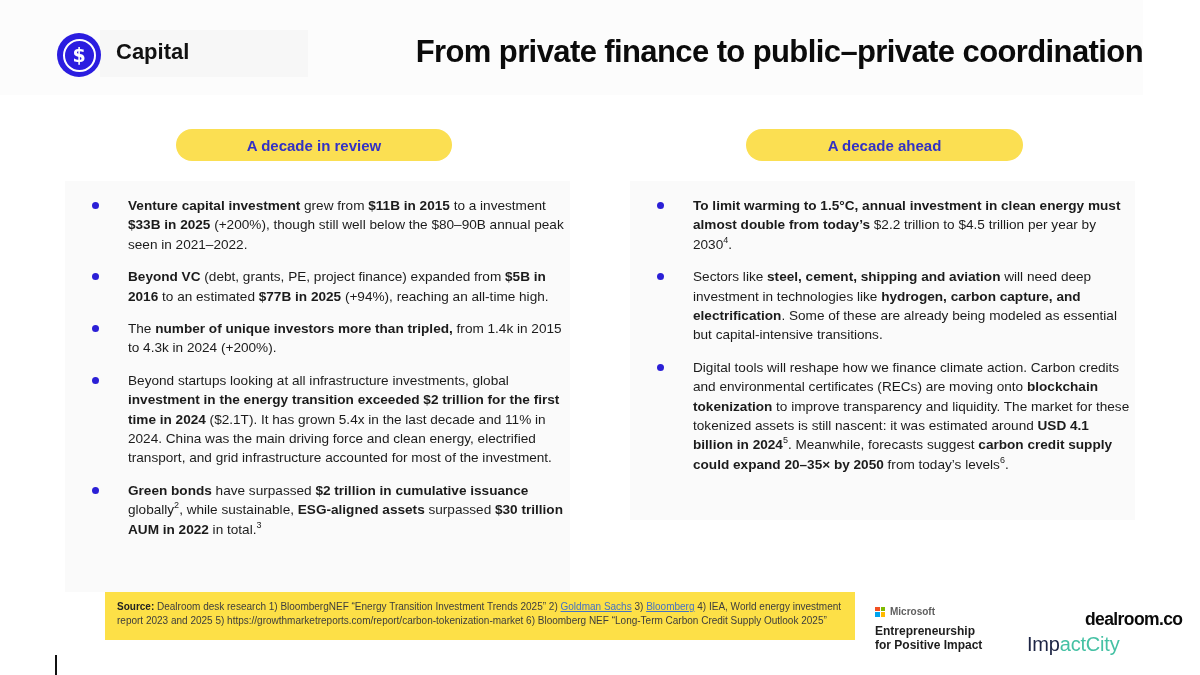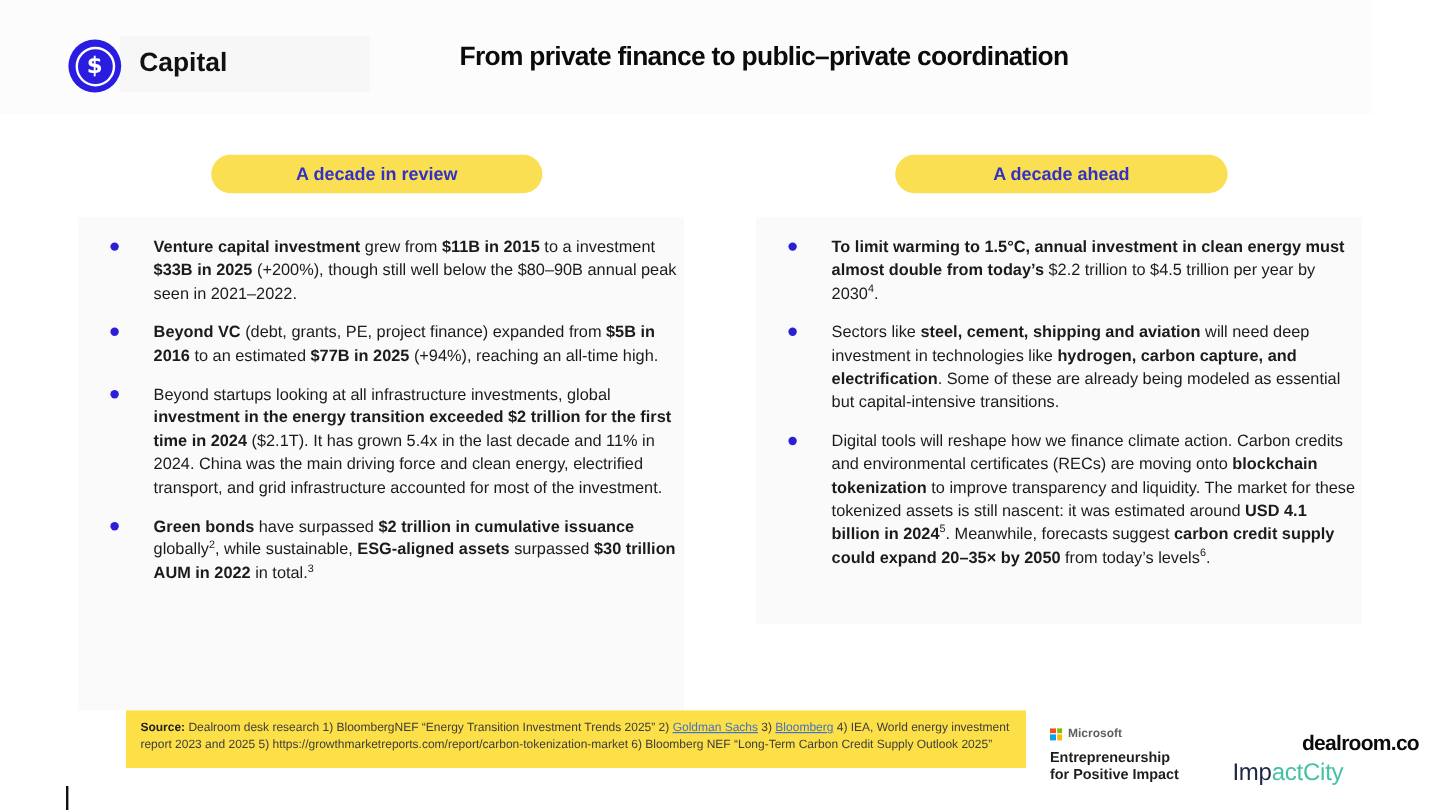--- a/index.html
+++ b/index.html
@@ -18,22 +18,22 @@
     background:var(--coin,#2B1DE0);display:flex;align-items:center;justify-content:center;
   }
   .coin-inner{
     width:29px;height:29px;border-radius:50%;border:2.5px solid #ffffff;
     display:flex;align-items:center;justify-content:center;
     color:#ffffff;font-weight:700;font-size:19px;line-height:1;
     font-family:"DejaVu Sans", sans-serif;
   }
   .brand-label{left:116px;top:39px;font-size:22px;font-weight:700;color:#111;}
   .slide-title{
-    right:57px;top:34px;width:760px;text-align:left;
-    font-size:22px;font-weight:800;color:#0b0b0b;letter-spacing:-0.6px;
+    right:57px;top:34px;width:760px;text-align:right;
+    font-size:31px;font-weight:800;color:#0b0b0b;letter-spacing:-0.6px;
   }
   
   .pill{
     height:32px;border-radius:17px;background:var(--accent-bg,#FBDF52);
     display:flex;align-items:center;justify-content:center;
     font-size:15px;font-weight:700;color:var(--accent-text,#3231C5);
   }
   .pill-left{left:176px;top:129px;width:276px;}
   .pill-right{left:746px;top:129px;width:277px;}
   
@@ -95,20 +95,24 @@
       <div class="bullet">
         <span class="dot"></span>
         <span class="bullet-text"><span class="b">Venture capital investment</span><span> grew from </span><span class="b">$11B in 2015</span><span> to a investment </span><span class="b">$33B in 2025</span><span> (+200%), though still well below the $80–90B annual peak seen in 2021–2022.</span></span>
       </div>
       <div class="bullet">
         <span class="dot"></span>
         <span class="bullet-text"><span class="b">Beyond VC</span><span> (debt, grants, PE, project finance) expanded from </span><span class="b">$5B in 2016</span><span> to an estimated </span><span class="b">$77B in 2025</span><span> (+94%), reaching an all-time high.</span></span>
       </div>
       <div class="bullet">
         <span class="dot"></span>
+        <span class="bullet-text"><span>The </span><span class="b">number of unique investors more than tripled,</span><span> from 1.4k in 2015 to 4.3k in 2024 (+200%).</span></span>
+      </div>
+      <div class="bullet">
+        <span class="dot"></span>
         <span class="bullet-text"><span>Beyond startups looking at all infrastructure investments, global </span><span class="b">investment in the energy transition exceeded $2 trillion for the first time in 2024</span><span> ($2.1T). It has grown 5.4x in the last decade and 11% in 2024. China was the main driving force and clean energy, electrified transport, and grid infrastructure accounted for most of the investment.</span></span>
       </div>
       <div class="bullet">
         <span class="dot"></span>
         <span class="bullet-text"><span class="b">Green bonds</span><span> have surpassed </span><span class="b">$2 trillion in cumulative issuance</span><span> globally</span><sup>2</sup><span>, while sustainable, </span><span class="b">ESG-aligned assets</span><span> surpassed </span><span class="b">$30 trillion AUM in 2022</span><span> in total.</span><sup>3</sup></span>
       </div>
     </div>
 </div>
 <div class="abs panel panel-right">
   <div class="bullets">

